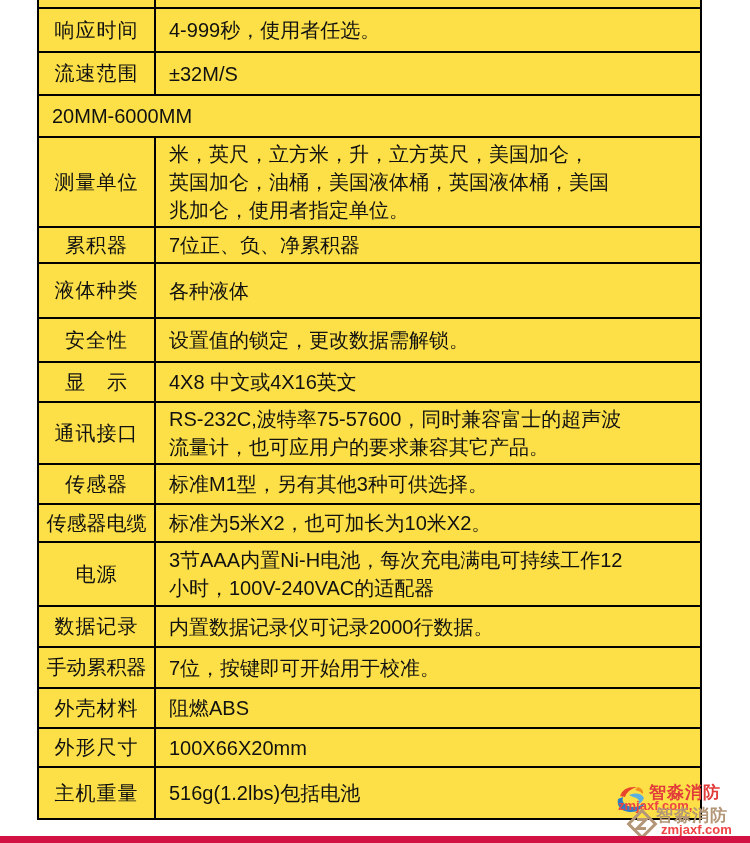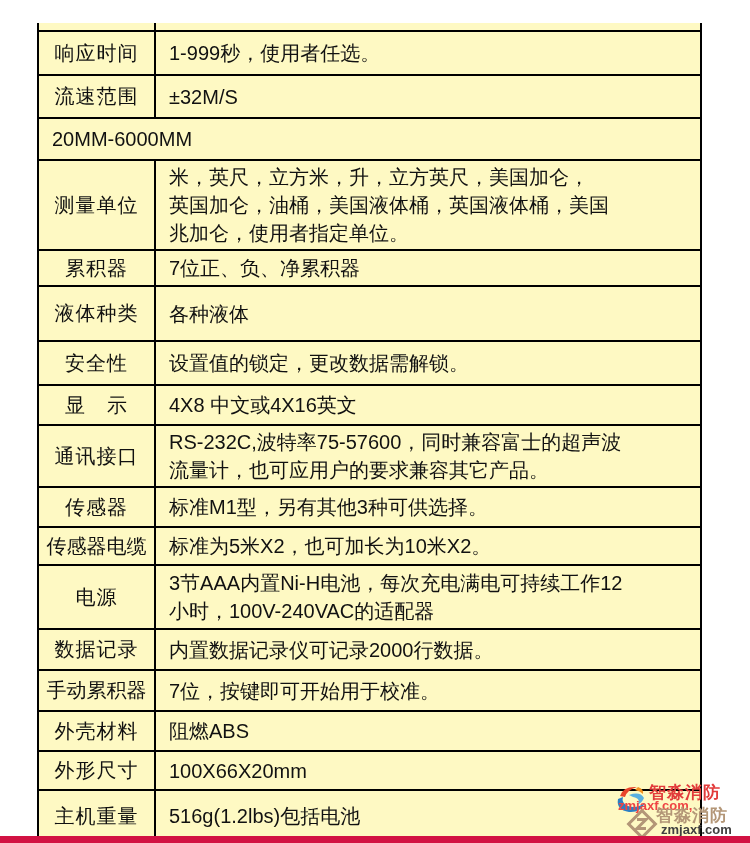--- a/index.html
+++ b/index.html
@@ -11,22 +11,21 @@
     font-family:"Liberation Sans","DejaVu Sans",sans-serif;
     color:#111111;
   }
   .spec-table{
     position:absolute;left:37px;top:0;
     width:665px;
     box-sizing:border-box;
     border-left:2px solid #000;
     border-right:2px solid #000;
     border-bottom:2px solid #000;
-    background:#fef9c3;
-    margin-top:23px;
+    background:#fde047;
   }
   .row{
     display:flex;
     box-sizing:border-box;
     border-top:2px solid #000;
   }
   .row.first{border-top:none;}
   .cell{box-sizing:border-box;}
   .cell.label{
     width:117px;
@@ -44,21 +43,21 @@
     font-size:20px;
     line-height:28px;
     white-space:nowrap;
     overflow:visible;
   }
   .watermark{position:absolute;pointer-events:none;}
   .wm-text{position:absolute;font-weight:bold;white-space:nowrap;}
   .wm-brand1{left:649px;top:781px;font-size:17px;color:#E23B3B;letter-spacing:1px;}
   .wm-url1{left:618px;top:798px;font-size:13px;color:#ef4444;}
   .wm-brand2{left:656px;top:804px;font-size:17px;color:#B39677;letter-spacing:1px;}
-  .wm-url2{left:661px;top:822px;font-size:13px;color:#404040;}
+  .wm-url2{left:661px;top:822px;font-size:13px;color:#ef4444;}
   .wm-icon1{left:613px;top:784px;width:36px;height:30px;}
   .wm-icon2{left:626px;top:808px;width:32px;height:32px;}
   .accent-bar{
     position:absolute;left:0;top:836px;
     width:750px;height:7px;
     background:#D21243;
   }
 </style>
 </head>
 <body>
@@ -68,21 +67,21 @@
   <div class="spec-table">
 
     <div class="row first" style="height:7px">
       <div class="cell label"></div>
       <div class="cell value"></div>
     </div>
 
     <div class="row" style="height:44px">
       <div class="cell label">响应时间</div>
       <div class="cell value">
-          <span>1-999秒，使用者任选。</span>
+          <span>4-999秒，使用者任选。</span>
         </div>
     </div>
 
     <div class="row" style="height:43px">
       <div class="cell label">流速范围</div>
       <div class="cell value">
           <span>±32M/S</span>
         </div>
     </div>
 

